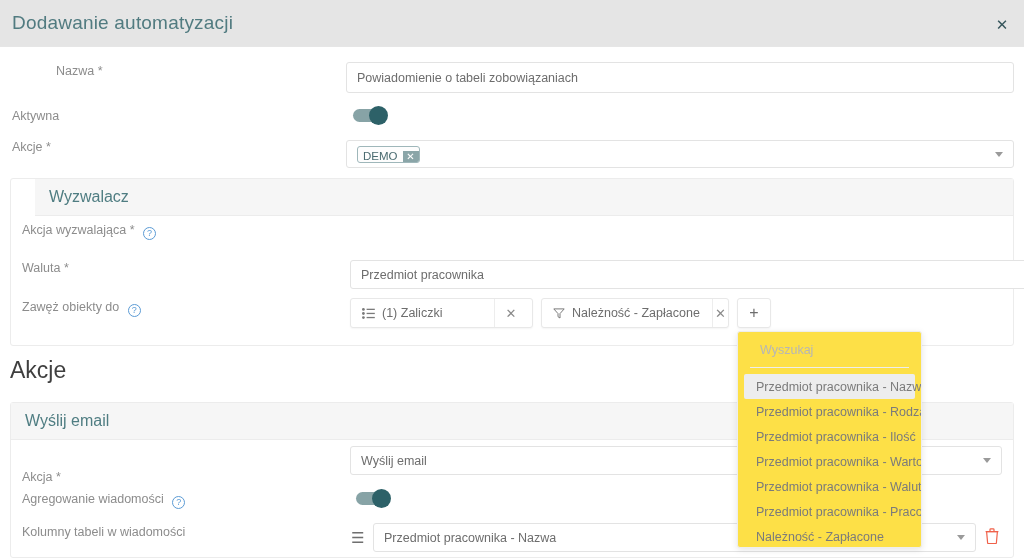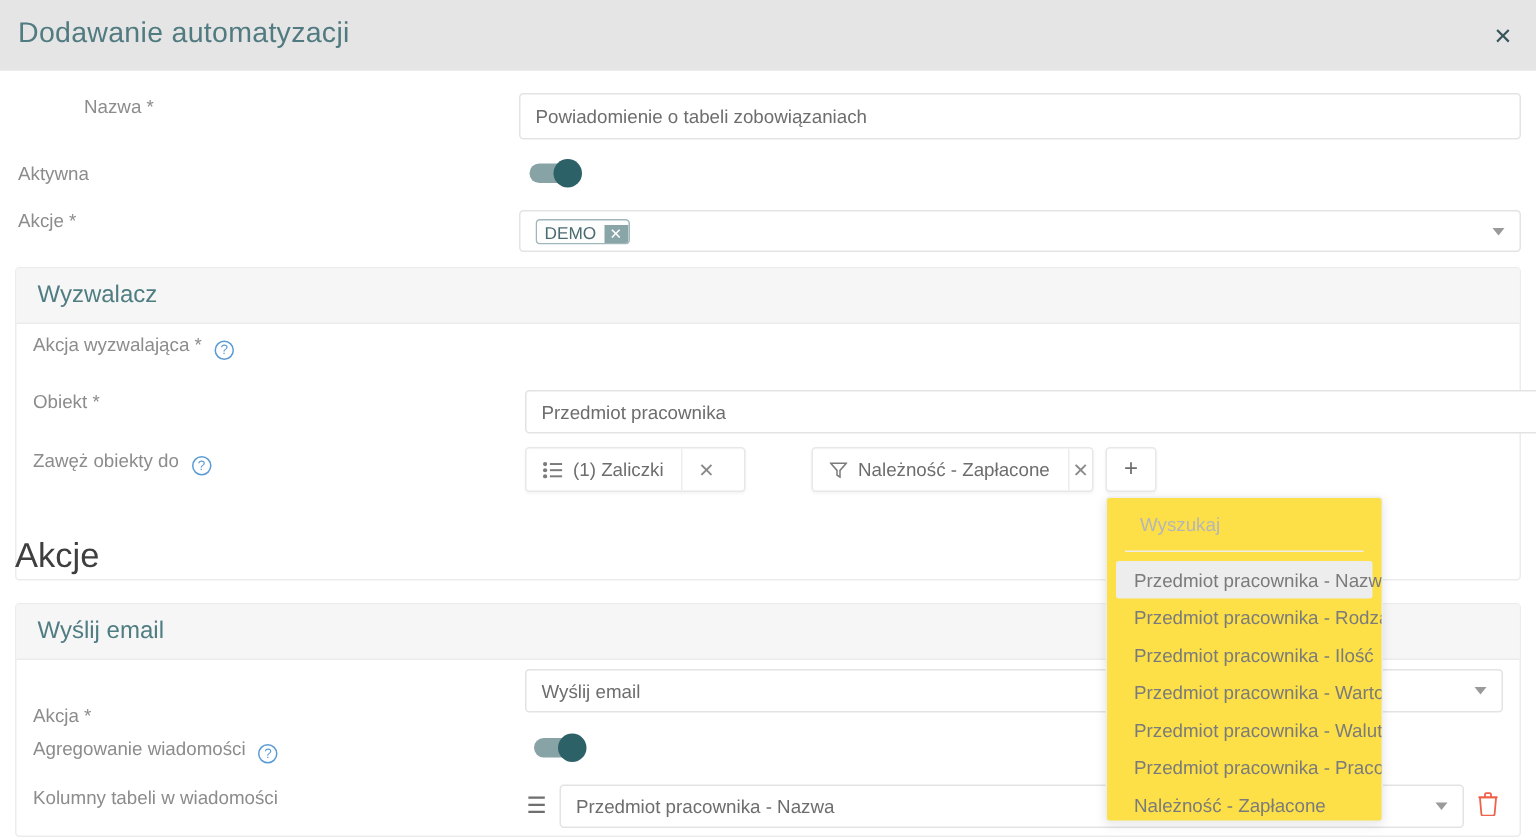--- a/index.html
+++ b/index.html
@@ -222,43 +222,43 @@
   <div class="field" style="left:346px; top:140px; width:668px; height:28px;">
     <span class="val">
       <span class="chip">
         <span class="chip-label">DEMO</span>
         <span class="chip-x">✕</span>
       </span>
     </span>
     <span class="caret"></span>
   </div>
 
-  <div class="panel" style="left:10px; top:178px; width:1004px; height:209px;">
+  <div class="panel" style="left:10px; top:178px; width:1004px; height:168px;padding-left:24px;">
     <div class="panel-head">Wyzwalacz</div>
   </div>
 
   <div class="f-label" style="left:22px; top:223px;">
     <span>Akcja wyzwalająca *</span>
     <span class="help-icon">?</span>
   </div>
 
   <div class="f-label" style="left:22px; top:261px;">
-    <span>Obiekt *</span>
+    <span>Waluta *</span>
   </div>
   <div class="field" style="left:350px; top:260px; width:768px; height:29px;">
     <span class="val">Przedmiot pracownika</span>
     <span class="caret"></span>
   </div>
 
   <div class="f-label" style="left:22px; top:300px;">
     <span>Zawęż obiekty do</span>
     <span class="help-icon">?</span>
   </div>
 
-  <div class="fchip" style="left:350px; top:298px; width:147px;">
+  <div class="fchip" style="left:350px; top:298px; width:183px;gap:40px;">
     <div class="fchip-body">
       <svg class="list-ico" width="13" height="11" viewBox="0 0 13 11" fill="none">
         <circle cx="1.4" cy="1.4" r="1.4" fill="#7b7b7b"></circle>
         <circle cx="1.4" cy="5.5" r="1.4" fill="#7b7b7b"></circle>
         <circle cx="1.4" cy="9.6" r="1.4" fill="#7b7b7b"></circle>
         <rect x="4.6" y="0.7" width="8.2" height="1.3" fill="#7b7b7b"></rect>
         <rect x="4.6" y="4.8" width="8.2" height="1.3" fill="#7b7b7b"></rect>
         <rect x="4.6" y="8.9" width="8.2" height="1.3" fill="#7b7b7b"></rect>
       </svg>
       <span>(1) Zaliczki</span>

